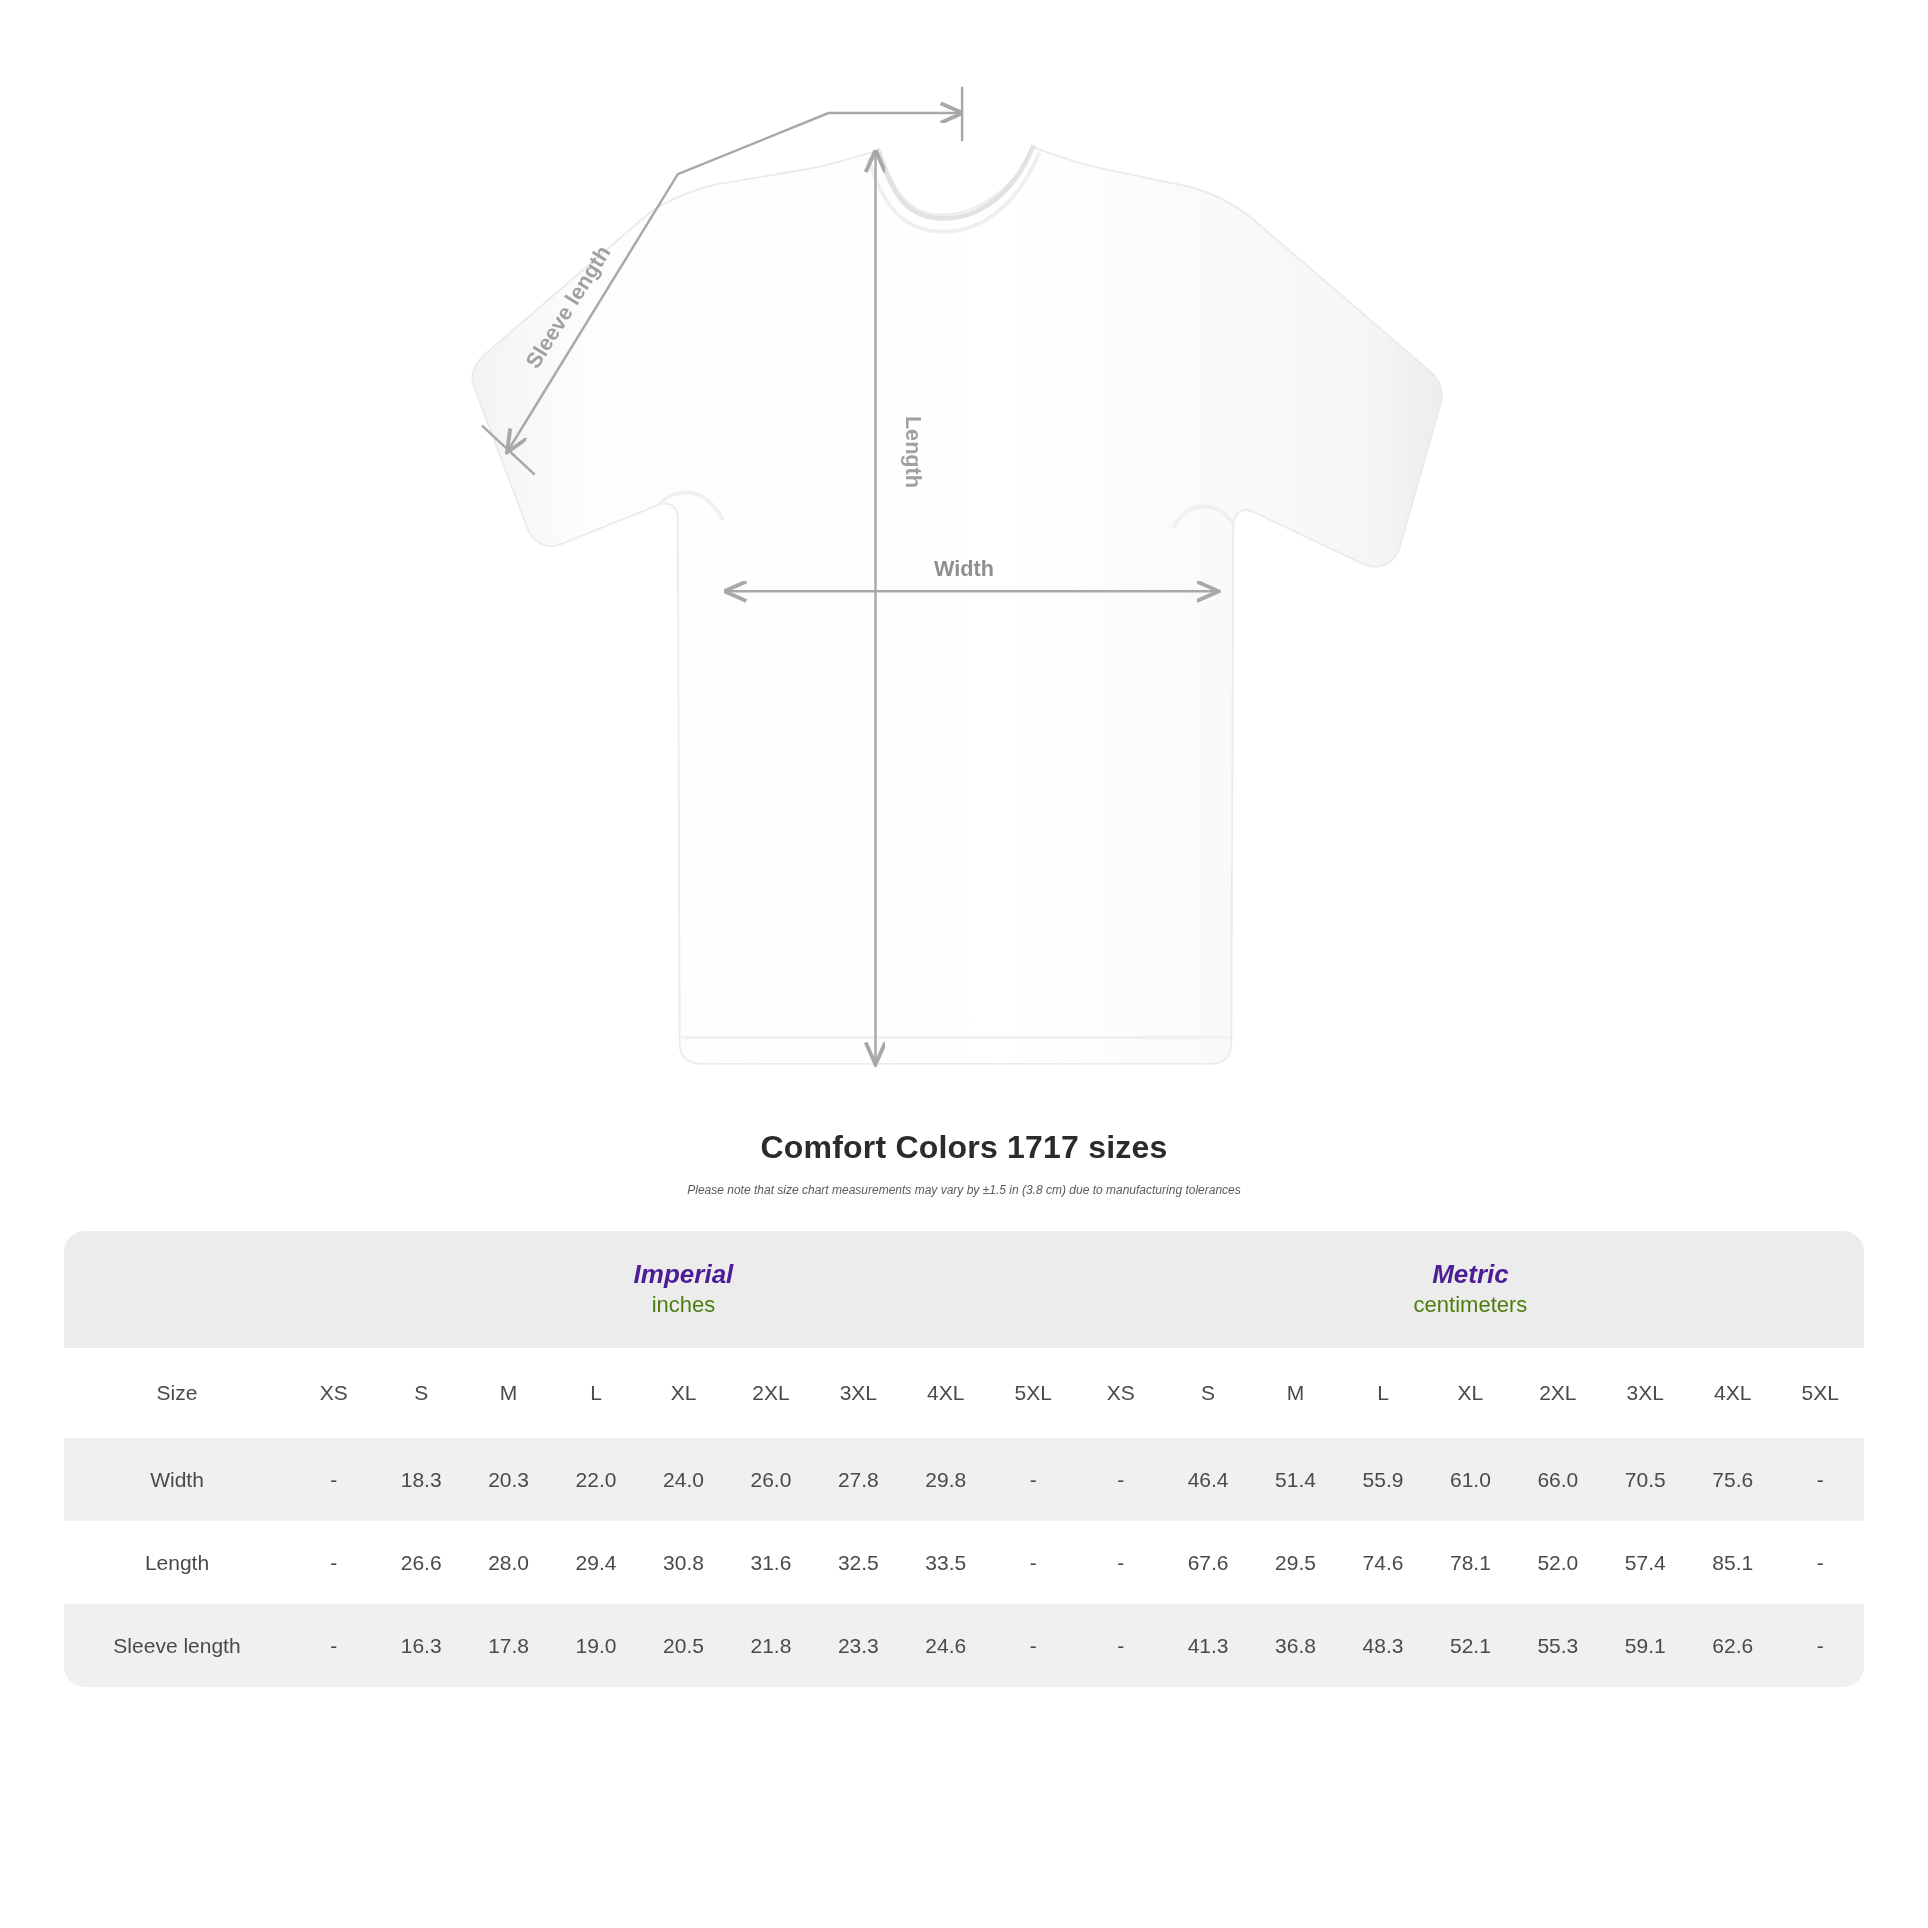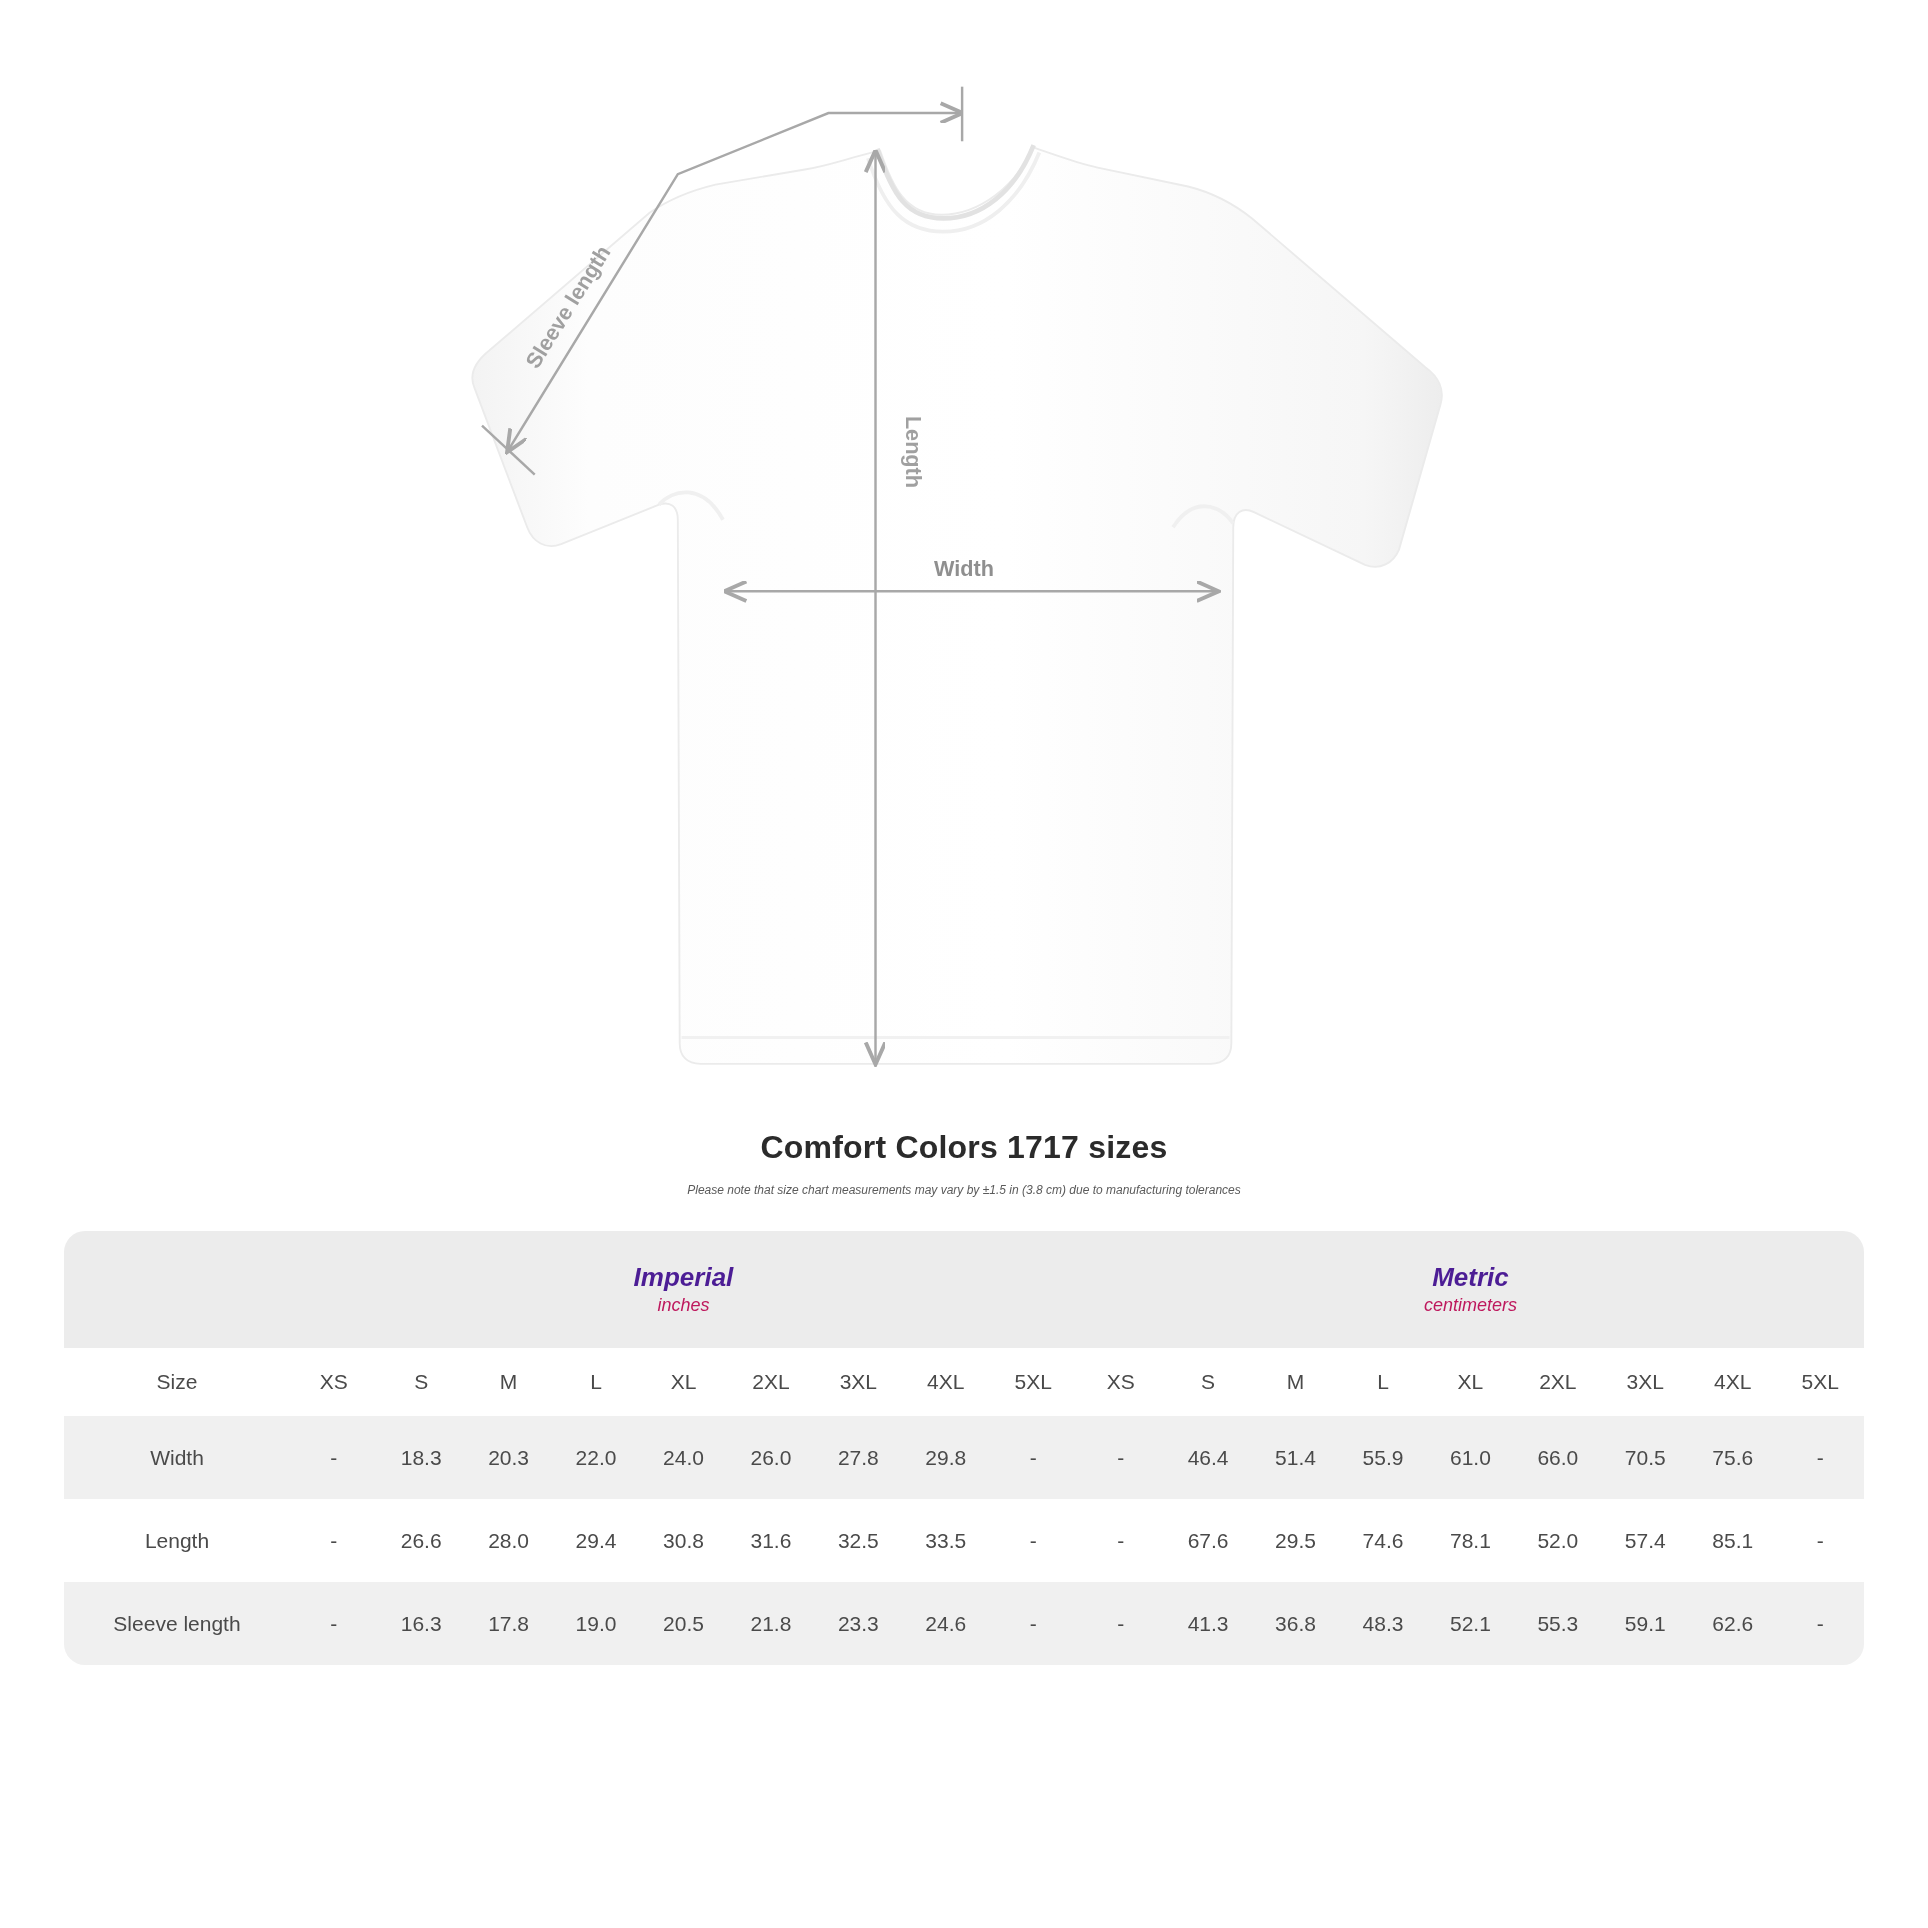--- a/index.html
+++ b/index.html
@@ -76,28 +76,27 @@
     height: 117px;
   }
   .unit-name {
     font-size: 26px;
     font-style: italic;
     font-weight: bold;
     color: #4c1d95;
     line-height: 1.25;
   }
   .unit-sub {
-    font-size: 18px;
-    font-style: italic;
-    color: #be185d;
+    font-size: 22px;
+    color: #4d7c0f;
     line-height: 1.4;
   }
   .hdr-row td {
     background: #ffffff;
-    height: 68px;
+    height: 90px;
     font-weight: bold;
     color: #4a4a4a;
     font-size: 21px;
   }
   .row-label {
     font-weight: bold;
     color: #4a4a4a;
     font-size: 21px;
   }
   .body-row td {

